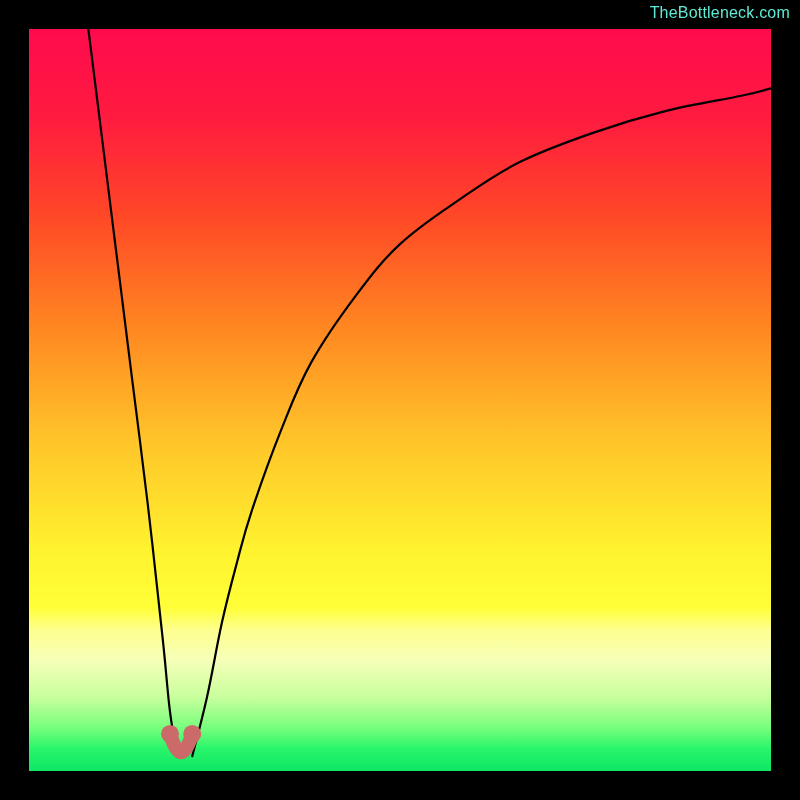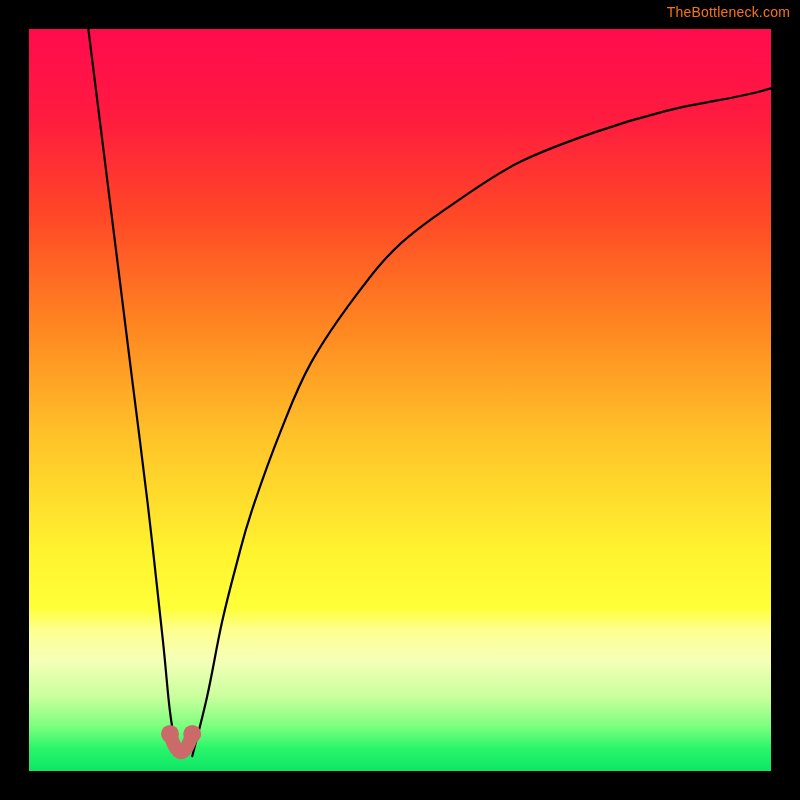--- a/index.html
+++ b/index.html
@@ -25,22 +25,22 @@
     overflow: hidden;
   }
   .gradient {
     position: absolute;
     inset: 0;
   }
   .watermark {
     position: absolute;
     top: 4px;
     right: 10px;
-    color: #f97316;
-    font-size: 14px;
+    color: #5eead4;
+    font-size: 16px;
     font-weight: 500;
     letter-spacing: 0.2px;
   }
 </style>
 </head>
 <body>
 
 <div class="frame">
   <svg class="plot" viewBox="0 0 742 742" preserveAspectRatio="none">
     <defs>

